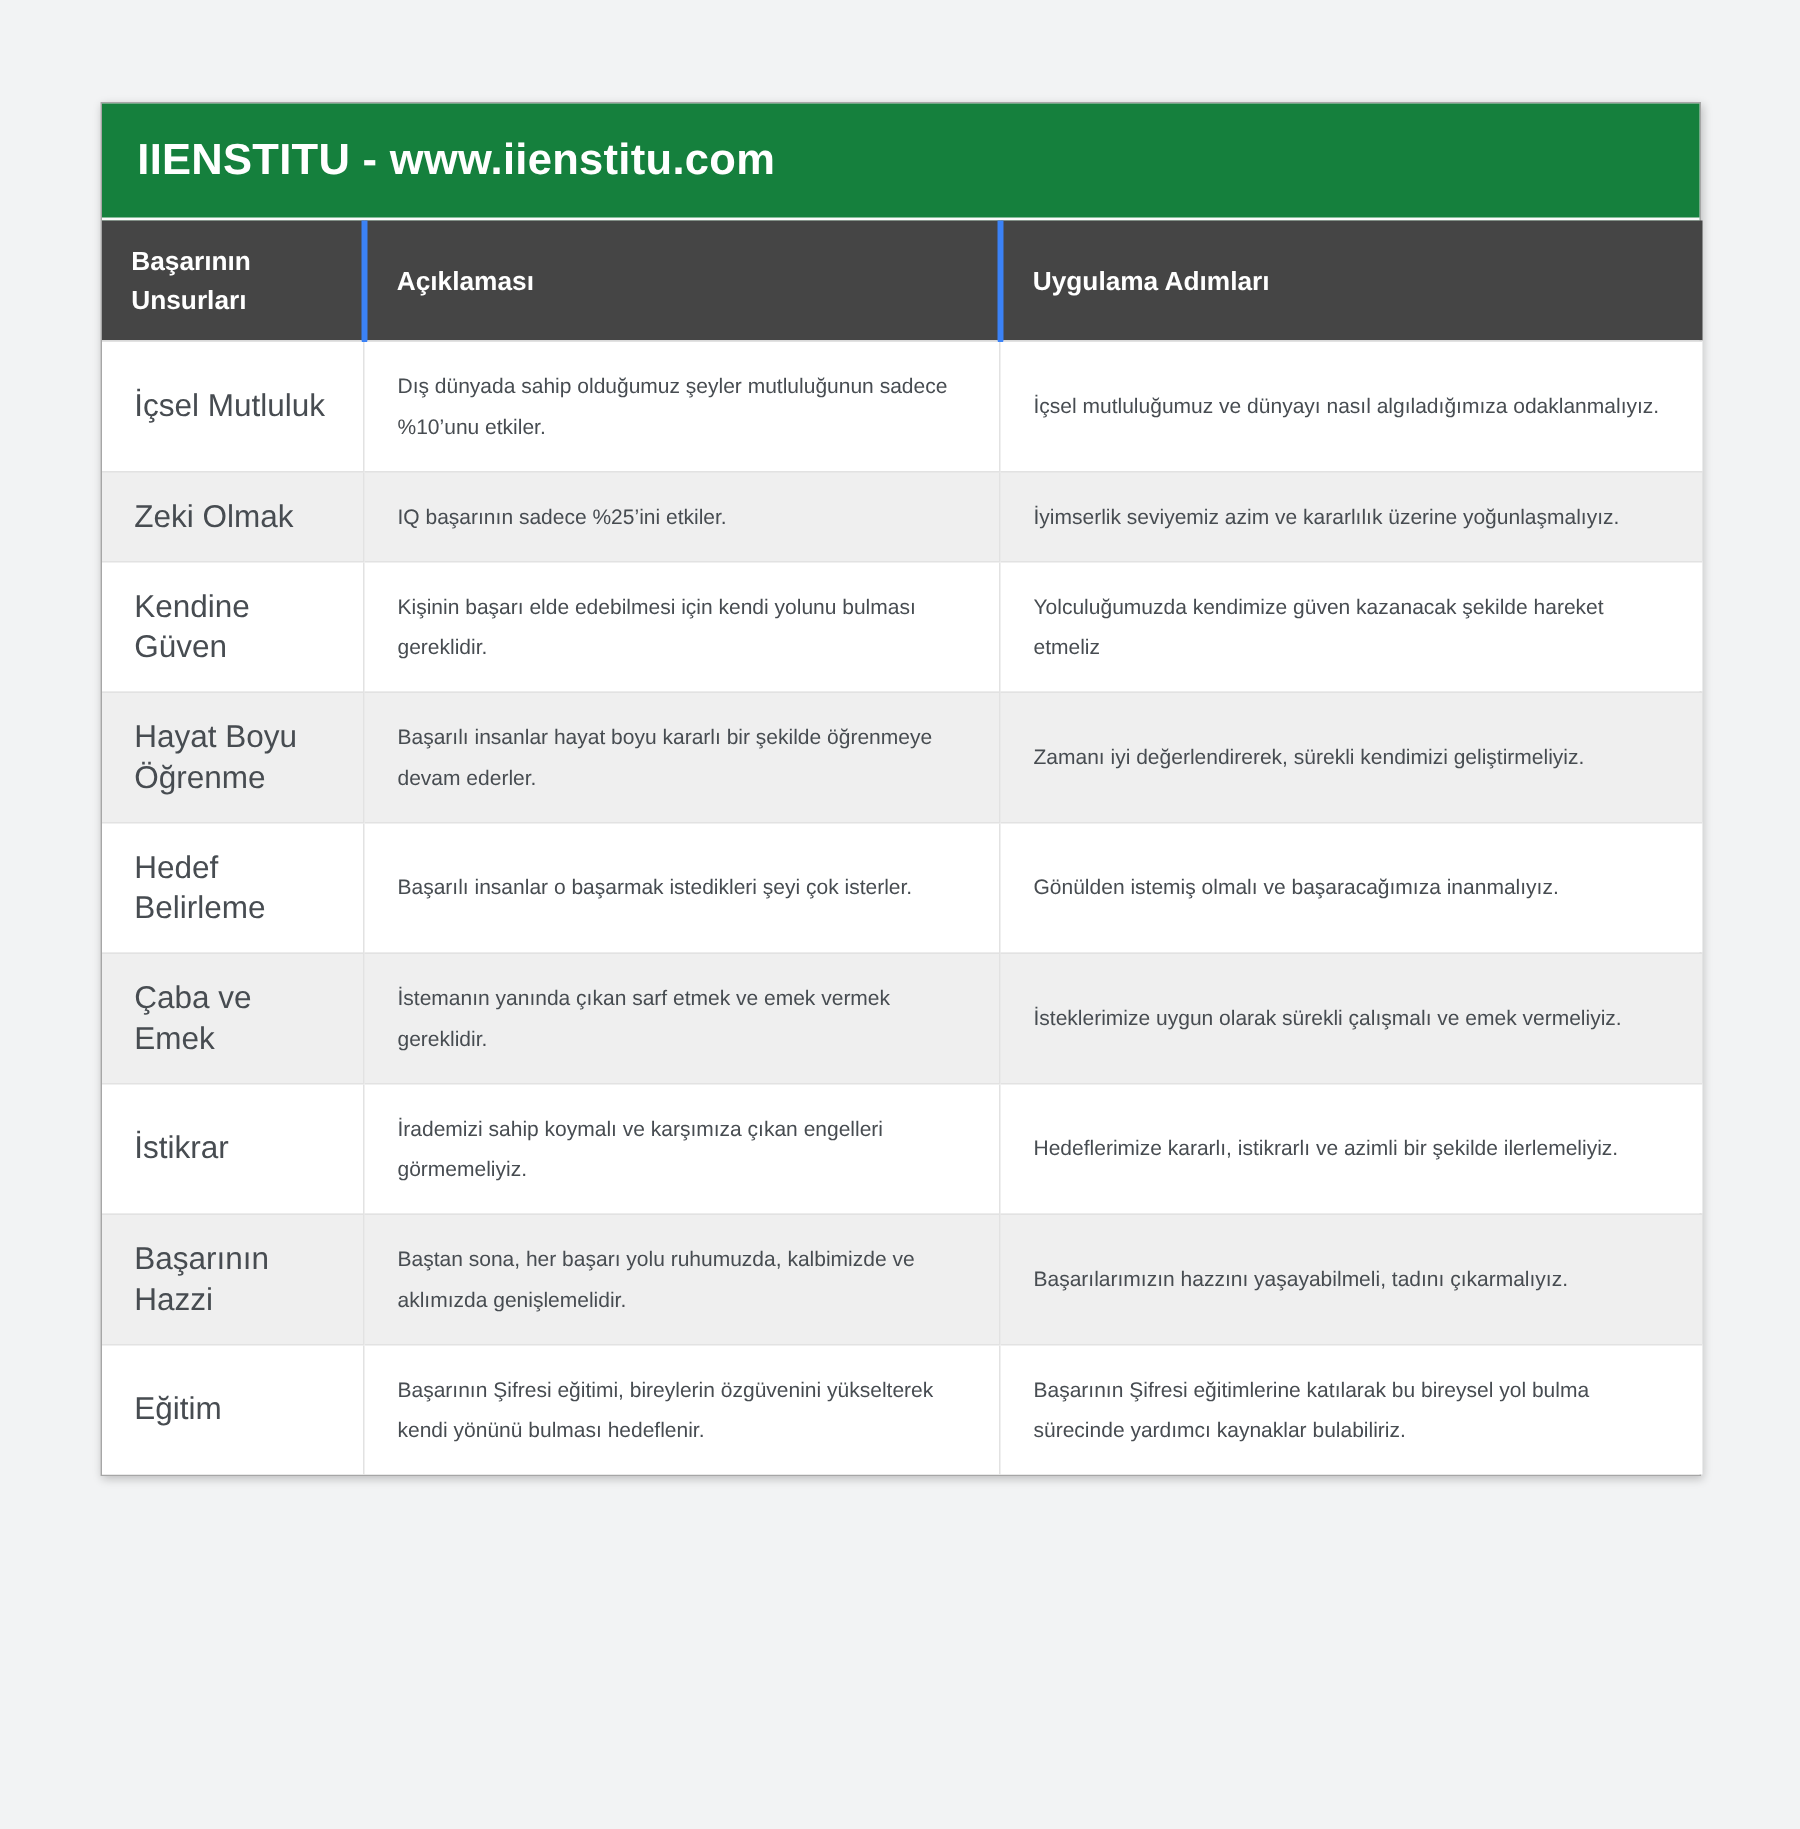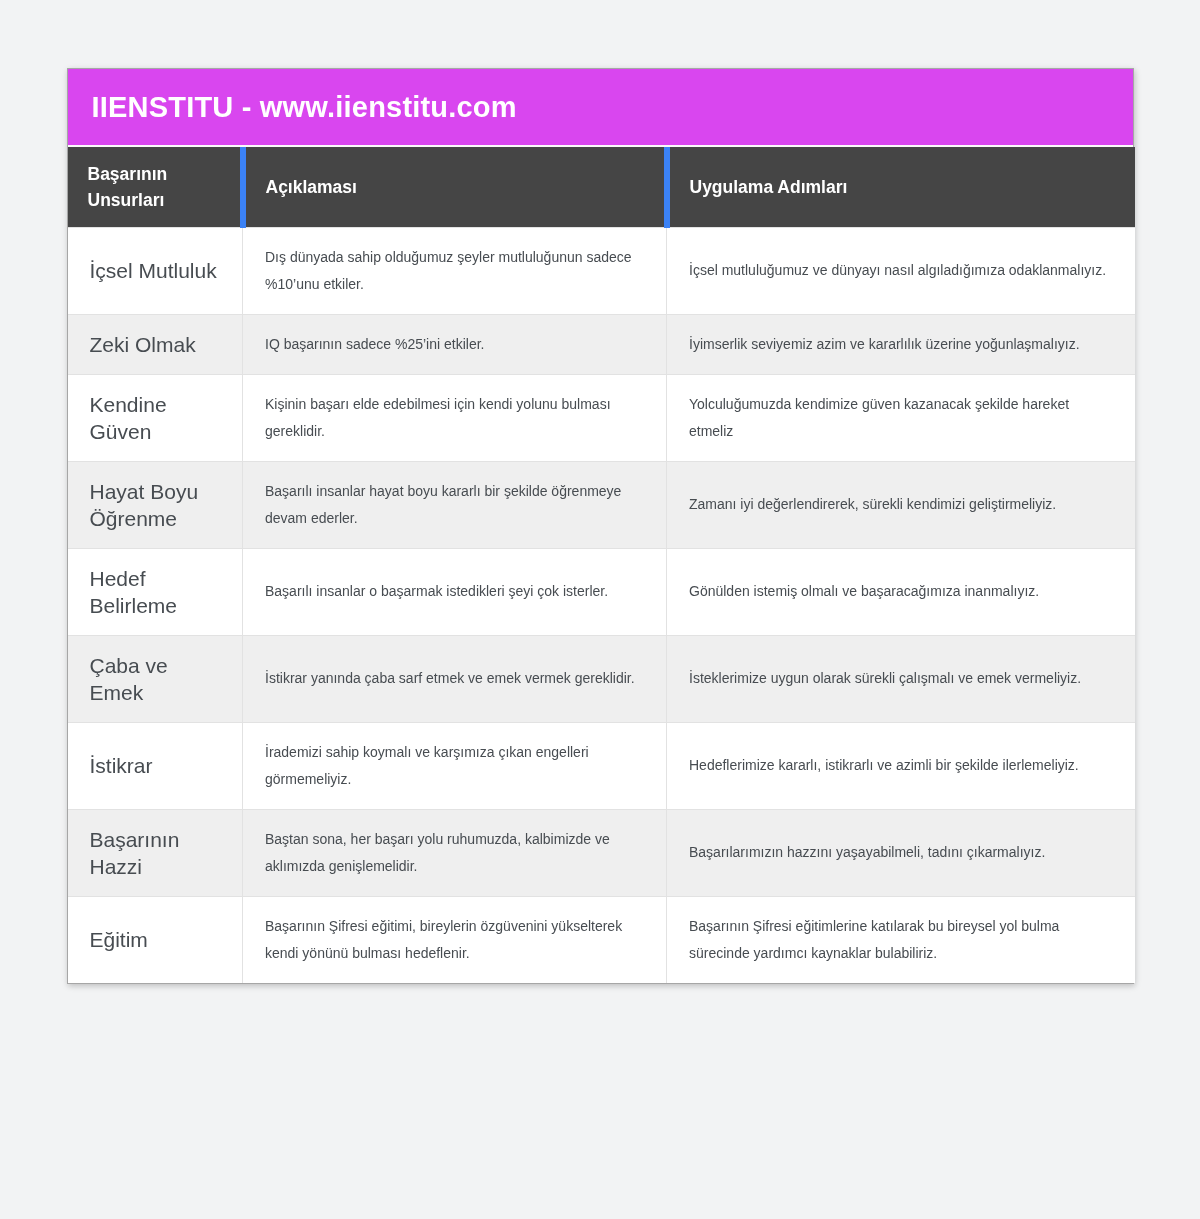--- a/index.html
+++ b/index.html
@@ -12,21 +12,21 @@
     font-family: "Liberation Sans", "DejaVu Sans", sans-serif;
   }
   .card {
     width: 1067px;
     margin: 68px auto 0 auto;
     border: 1px solid #a6a6a6;
     box-shadow: 1px 2px 6px rgba(0,0,0,0.22);
     background: #ffffff;
   }
   .title-bar {
-    background: #d946ef;
+    background: #15803d;
     color: #ffffff;
     height: 78px;
     display: flex;
     align-items: center;
     padding-left: 24px;
     font-size: 29px;
     font-weight: bold;
     border-bottom: 2px solid #fafafa;
     letter-spacing: 0.2px;
   }
@@ -43,21 +43,21 @@
     color: #ffffff;
     font-size: 17.5px;
     font-weight: bold;
     text-align: left;
     vertical-align: middle;
     height: 80px;
     padding: 0 20px;
     line-height: 1.5;
   }
   thead th + th {
-    border-left: 6px solid #3b82f6;
+    border-left: 4px solid #3b82f6;
   }
   tbody td {
     font-size: 14px;
     color: #474c51;
     line-height: 27px;
     padding: 16px 22px;
     vertical-align: middle;
     border-top: 1px solid #e2e2e2;
     background: #ffffff;
   }
@@ -112,21 +112,21 @@
         <td>Başarılı insanlar hayat boyu kararlı bir şekilde öğrenmeye devam ederler.</td>
         <td>Zamanı iyi değerlendirerek, sürekli kendimizi geliştirmeliyiz.</td>
       </tr>
       <tr>
         <td class="c1">Hedef Belirleme</td>
         <td>Başarılı insanlar o başarmak istedikleri şeyi çok isterler.</td>
         <td>Gönülden istemiş olmalı ve başaracağımıza inanmalıyız.</td>
       </tr>
       <tr>
         <td class="c1">Çaba ve Emek</td>
-        <td>İstikrar yanında çaba sarf etmek ve emek vermek gereklidir.</td>
+        <td>İstemanın yanında çıkan sarf etmek ve emek vermek gereklidir.</td>
         <td>İsteklerimize uygun olarak sürekli çalışmalı ve emek vermeliyiz.</td>
       </tr>
       <tr>
         <td class="c1">İstikrar</td>
         <td>İrademizi sahip koymalı ve karşımıza çıkan engelleri görmemeliyiz.</td>
         <td>Hedeflerimize kararlı, istikrarlı ve azimli bir şekilde ilerlemeliyiz.</td>
       </tr>
       <tr>
         <td class="c1">Başarının Hazzi</td>
         <td>Baştan sona, her başarı yolu ruhumuzda, kalbimizde ve aklımızda genişlemelidir.</td>

